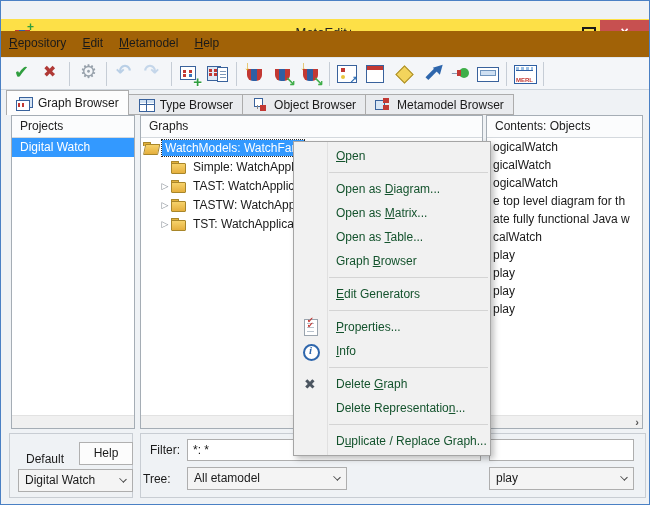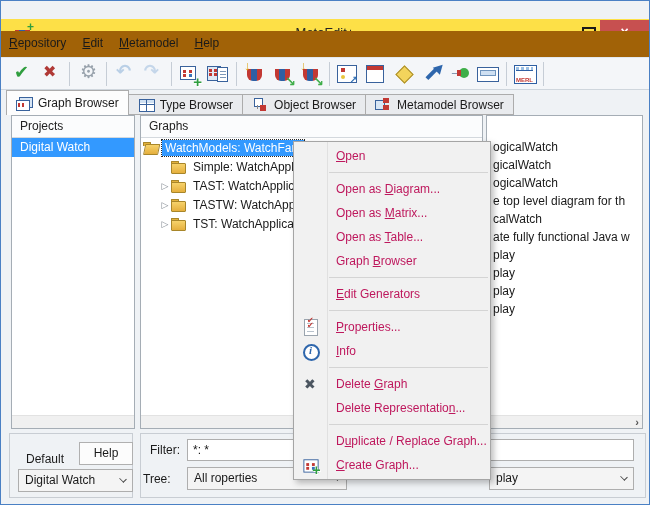--- a/index.html
+++ b/index.html
@@ -129,21 +129,21 @@
   .trow.sel .lbl{background:#3399ff;color:#fff;outline:1px dotted #2a2a2a}
 
   .orow{height:18px;line-height:18px;padding-left:6px;white-space:nowrap;overflow:hidden}
 
   
   .cmenu{position:absolute;left:292px;top:140px;width:198px;background:#f1f1f1;border:1px solid #a5a5a5;
     box-shadow:3px 3px 6px rgba(0,0,0,.25);z-index:10;padding:2px 0}
   .cmenu::before{content:"";position:absolute;left:33px;top:0;bottom:0;width:1px;background:#e0e0e0}
   .mitem{display:flex;align-items:center;height:24px;position:relative}
   .mitem .gut{width:34px;flex:none;display:flex;align-items:center;justify-content:center}
-  .mitem .mlbl{padding-left:8px;color:#be185d}
+  .mitem .mlbl{padding-left:8px;color:#14532d}
   .msep{height:1px;background:#d4d4d4;margin:4px 2px 4px 35px}
   .mitem .ic{width:18px;height:16px}
   .ic-properties::before{content:"";left:2px;top:0;width:12px;height:15px;background:#fff;border:1px solid #9aa4ae}
   .ic-properties .p1{left:5px;top:4px;width:7px;height:9px;background:repeating-linear-gradient(#b8c2cc 0 1px,transparent 1px 4px)}
   .ic-properties::after{content:"✔";left:5px;top:-3px;color:#c23833;font-size:8px;font-weight:700;text-shadow:0 5px 0 #c23833;z-index:2}
   .ic-info::before{content:"";left:1px;top:1px;width:13px;height:13px;border:2px solid #2e66ac;border-radius:50%;background:#fff}
   .ic-info::after{content:"i";left:7px;top:1px;color:#2e66ac;font:italic 700 11px "Liberation Serif",serif}
   .ic-delete::before{content:"✖";left:2px;top:0;font-size:14px;font-weight:700;color:#4b5560}
   .mitem .ic.ic-new-graph,.mitem .ic.ic-generate{transform:scale(.95)}
 
@@ -353,27 +353,28 @@
         <div class="trow lvl1">
           <span class="exp">▷</span>
           <span class="folder"></span>
           <span class="lbl">TST: WatchApplicati</span>
         </div>
       </div>
     <div class="hscroll"></div>
   </div>
 
   <div class="panel panel-contents">
+    <div class="phead">Contents: Objects</div>
     <div class="plist" id="contents-list">
         <div class="orow">ogicalWatch</div>
         <div class="orow">gicalWatch</div>
         <div class="orow">ogicalWatch</div>
         <div class="orow">e top level diagram for th</div>
+        <div class="orow">ate fully functional Java w</div>
         <div class="orow">calWatch</div>
-        <div class="orow">ate fully functional Java w</div>
         <div class="orow">play</div>
         <div class="orow">play</div>
         <div class="orow">play</div>
         <div class="orow">play</div>
       </div>
     <div class="hscroll">
       <span class="arr">›</span>
     </div>
   </div>
 
@@ -384,21 +385,21 @@
       <span>Digital Watch</span>
       <span class="chev"></span>
     </div>
   </div>
 
   <div class="bbox bbox-right">
     <div class="blabel" style="left:9px;top:9px">Filter:</div>
     <input class="tinput" style="left: 46px; top: 5px; width: 294px; height: 22px;" value="*: *">
     <div class="blabel" style="left:2px;top:38px">Tree:</div>
     <div class="combo" style="left:46px;top:33px;width:160px;height:23px">
-      <span>All roperties</span>
+      <span>All etamodel</span>
       <span class="chev"></span>
     </div>
     <input class="tinput" style="left: 348px; top: 5px; width: 145px; height: 22px;" value="">
     <div class="combo" style="left:348px;top:33px;width:145px;height:23px">
       <span>play</span>
       <span class="chev"></span>
     </div>
   </div>
 
   <div class="cmenu" id="cmenu">
@@ -459,24 +460,15 @@
       </div>
       <div class="mitem">
         <span class="gut"></span>
         <span class="mlbl">Delete Representatio<span class="mn">n</span>...</span>
       </div>
       <div class="msep"></div>
       <div class="mitem">
         <span class="gut"></span>
         <span class="mlbl">D<span class="mn">u</span>plicate / Replace Graph...</span>
       </div>
-      <div class="mitem">
-        <span class="gut">
-          <span class="ic ic-new-graph">
-            <span class="p1"></span>
-            <span class="p2"></span>
-          </span>
-        </span>
-        <span class="mlbl"><span class="mn">C</span>reate Graph...</span>
-      </div>
     </div>
 
 </div>
 
 </body></html>

